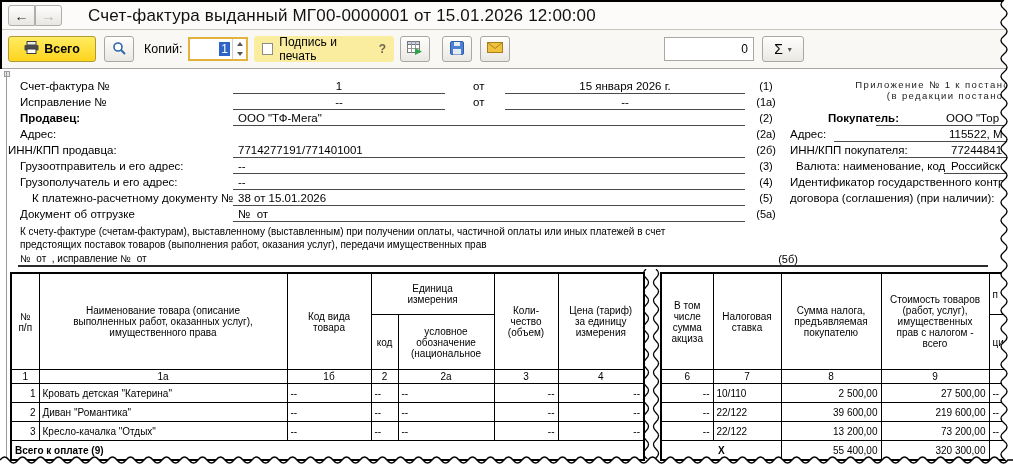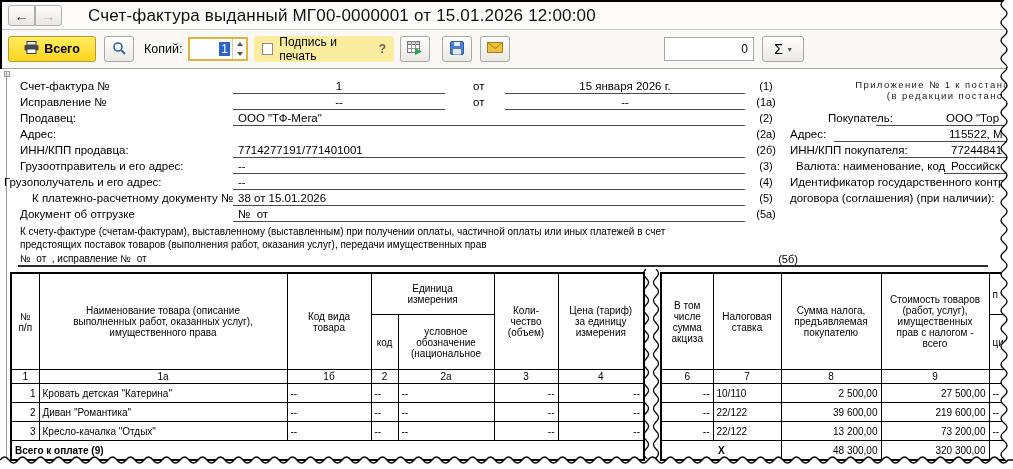--- a/index.html
+++ b/index.html
@@ -43,21 +43,21 @@
   .tbtn.edo{left:488px;width:112px;color:#4a4a4a;margin-top:48px;}
   .counter{position:absolute;left:662px;top:7px;width:90px;height:24px;box-sizing:border-box;border:1px solid #a9a7a3;background:#fff;
            display:flex;align-items:center;justify-content:flex-end;padding:0 5px;font-size:12px;}
   .tbtn.sum{left:760px;width:42px;font-size:14px;}
   .sum-caret{font-size:8px;color:#555;}
   
   .doc{position:absolute;left:0;top:69px;width:1013px;height:400px;background:#fff;}
   .sheet-edge{position:absolute;left:6px;top:2px;width:1px;height:386px;background:#9a9a9a;}
   .sheet-corner{position:absolute;left:4px;top:2px;width:6px;height:6px;border:1px solid #9a9a9a;background:#e8e8e8;box-sizing:border-box;}
   .hl{position:absolute;font-size:11.5px;white-space:nowrap;line-height:15px;}
-  .bold{font-weight:normal;}
+  .bold{font-weight:bold;}
   .ul{position:absolute;height:15px;border-bottom:1px solid #4a4a4a;font-size:11.5px;line-height:15px;white-space:nowrap;box-sizing:border-box;}
   .ul.ctr{text-align:center;}
   .ul.lft{padding-left:5px;}
   .rnum{position:absolute;width:36px;text-align:center;font-size:11px;line-height:15px;}
   .annex{position:absolute;left:758px;top:10px;width:252px;text-align:right;font-size:9.5px;letter-spacing:1.4px;line-height:11px;color:#222;white-space:nowrap;}
   .clause{position:absolute;left:20px;font-size:10px;line-height:13px;white-space:nowrap;}
   .rule5b{position:absolute;left:18px;top:196px;width:970px;height:2px;background:#2b2b2b;}
   
   table.grid{position:absolute;border-collapse:collapse;table-layout:fixed;background:#fff;}
   table.grid td{border:1px solid #000;font-size:10px;line-height:11px;padding:0 3px;overflow:hidden;}
@@ -197,29 +197,29 @@
     <div class="ul ctr" style="left:505px;top:26px;width:240px">--</div>
     <div class="rnum" style="left:748px;top:26px">(1а)</div>
 
     <div class="hl bold" style="left:20px;top:42px">Продавец:</div>
     <div class="ul lft" style="left:233px;top:42px;width:512px">ООО "ТФ-Мега"</div>
     <div class="rnum" style="left:748px;top:42px">(2)</div>
 
     <div class="hl" style="left:20px;top:58px">Адрес:</div>
     <div class="rnum" style="left:748px;top:58px">(2а)</div>
 
-    <div class="hl" style="left:20px;top:74px">ИНН/КПП продавца:</div>
+    <div class="hl" style="left:8px;top:74px">ИНН/КПП продавца:</div>
     <div class="ul lft" style="left:233px;top:74px;width:512px">7714277191/771401001</div>
     <div class="rnum" style="left:748px;top:74px">(2б)</div>
 
     <div class="hl" style="left:20px;top:90px">Грузоотправитель и его адрес:</div>
     <div class="ul lft" style="left:233px;top:90px;width:512px">--</div>
     <div class="rnum" style="left:748px;top:90px">(3)</div>
 
-    <div class="hl" style="left:4px;top:106px">Грузополучатель и его адрес:</div>
+    <div class="hl" style="left:20px;top:106px">Грузополучатель и его адрес:</div>
     <div class="ul lft" style="left:233px;top:106px;width:512px">--</div>
     <div class="rnum" style="left:748px;top:106px">(4)</div>
 
     <div class="hl" style="left:32px;top:122px">К платежно-расчетному документу №</div>
     <div class="ul lft" style="left:233px;top:122px;width:512px">38 от 15.01.2026</div>
     <div class="rnum" style="left:748px;top:122px">(5)</div>
 
     <div class="hl" style="left:20px;top:138px">Документ об отгрузке</div>
     <div class="ul lft" style="left:233px;top:138px;width:512px">№&nbsp; от</div>
     <div class="rnum" style="left:748px;top:138px">(5а)</div>
@@ -377,21 +377,21 @@
       </tr>
       <tr class="data">
         <td class="r">--</td>
         <td class="l">22/122</td>
         <td class="r">13 200,00</td>
         <td class="r">73 200,00</td>
         <td class="l nobr">--</td>
       </tr>
       <tr class="data">
         <td class="c totlbl" colspan="2">X</td>
-        <td class="r">48 300,00</td>
+        <td class="r">55 400,00</td>
         <td class="r">320 300,00</td>
         <td class="nobr"></td>
       </tr>
     </tbody>
       </table>
 
     <svg class="wave" style="left:640px;top:200px" width="22" height="190">
       <path d="M6,0 q-5,4.5 0,9 q5,4.5 0,9 q-5,4.5 0,9 q5,4.5 0,9 q-5,4.5 0,9 q5,4.5 0,9 q-5,4.5 0,9 q5,4.5 0,9 q-5,4.5 0,9 q5,4.5 0,9 q-5,4.5 0,9 q5,4.5 0,9 q-5,4.5 0,9 q5,4.5 0,9 q-5,4.5 0,9 q5,4.5 0,9 q-5,4.5 0,9 q5,4.5 0,9 q-5,4.5 0,9 q5,4.5 0,9 q-5,4.5 0,9 q5,4.5 0,9" fill="none" stroke="#000" stroke-width="1.3"></path>
       <path d="M16,0 q5,4.5 0,9 q-5,4.5 0,9 q5,4.5 0,9 q-5,4.5 0,9 q5,4.5 0,9 q-5,4.5 0,9 q5,4.5 0,9 q-5,4.5 0,9 q5,4.5 0,9 q-5,4.5 0,9 q5,4.5 0,9 q-5,4.5 0,9 q5,4.5 0,9 q-5,4.5 0,9 q5,4.5 0,9 q-5,4.5 0,9 q5,4.5 0,9 q-5,4.5 0,9 q5,4.5 0,9 q-5,4.5 0,9 q5,4.5 0,9 q-5,4.5 0,9" fill="none" stroke="#000" stroke-width="1.3"></path>
     </svg>

